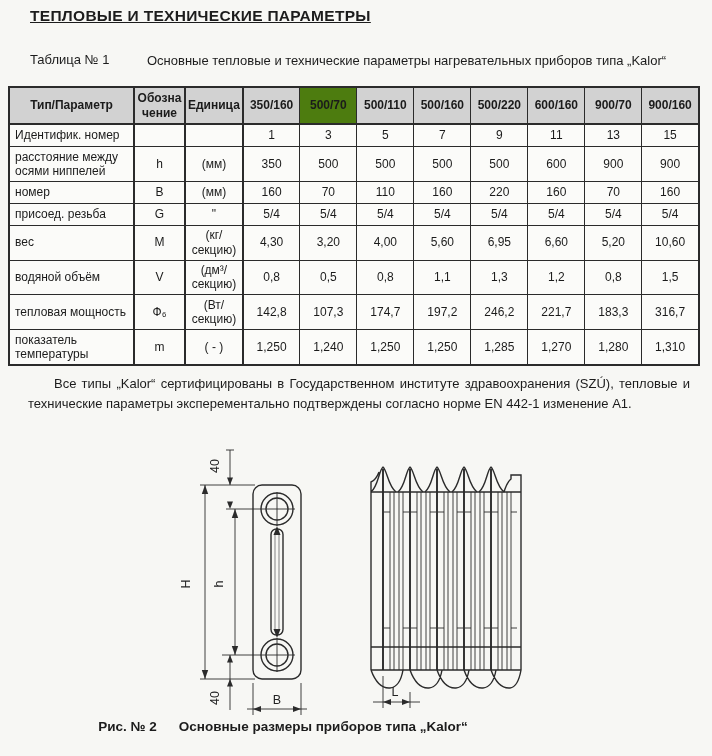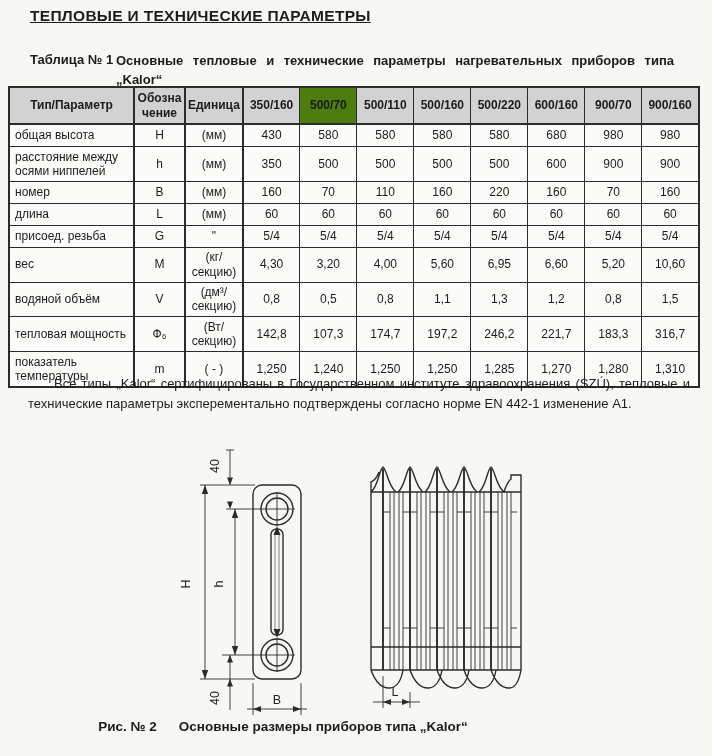--- a/index.html
+++ b/index.html
@@ -7,21 +7,21 @@
     width:712px;height:756px;position:relative;
     background:#f7f7f4;color:#1c1c1c;
     font-family:"Liberation Sans","DejaVu Sans",sans-serif;
     overflow:hidden;
   }
   .title{
     position:absolute;left:30px;top:7px;
     font-size:15.5px;font-weight:bold;letter-spacing:.3px;
     text-decoration:underline;
   }
-  .tcap{position:absolute;left:30px;top:52px;display:flex;font-size:13px;font-weight:bold;}
+  .tcap{position:absolute;left:30px;top:52px;display:flex;font-size:13px;font-weight:normal;gap:31px;}
   .tcap .lbl{width:86px;flex:none;}
   .tcap .txt{width:558px;text-align:justify;line-height:1.45;}
   table.ptable{
     position:absolute;left:8px;top:86px;
     border-collapse:collapse;table-layout:fixed;
     border:2px solid #2b2b2b;background:#fbfbf9;
   }
   .ptable col.c-param{width:125px}
   .ptable col.c-sym{width:51px}
   .ptable col.c-unit{width:55px}
@@ -90,31 +90,31 @@
         <th style="background: rgb(210, 210, 210);">500/110</th>
         <th style="background: rgb(210, 210, 210);">500/160</th>
         <th style="background: rgb(210, 210, 210);">500/220</th>
         <th style="background: rgb(210, 210, 210);">600/160</th>
         <th style="background: rgb(210, 210, 210);">900/70</th>
         <th style="background: rgb(210, 210, 210);">900/160</th>
       </tr>
   </thead>
   <tbody id="table-body">
       <tr>
-        <td class="param">общая высота</td>
-        <td class="sym">H</td>
-        <td class="unit">(мм)</td>
-        <td class="val">430</td>
-        <td class="val">580</td>
-        <td class="val">580</td>
-        <td class="val">580</td>
-        <td class="val">580</td>
-        <td class="val">680</td>
-        <td class="val">980</td>
-        <td class="val">980</td>
+        <td class="param">Идентифик. номер</td>
+        <td class="sym"></td>
+        <td class="unit"></td>
+        <td class="val">1</td>
+        <td class="val">3</td>
+        <td class="val">5</td>
+        <td class="val">7</td>
+        <td class="val">9</td>
+        <td class="val">11</td>
+        <td class="val">13</td>
+        <td class="val">15</td>
       </tr>
       <tr>
         <td class="param">расстояние между осями ниппелей</td>
         <td class="sym">h</td>
         <td class="unit">(мм)</td>
         <td class="val">350</td>
         <td class="val">500</td>
         <td class="val">500</td>
         <td class="val">500</td>
         <td class="val">500</td>
@@ -127,33 +127,20 @@
         <td class="sym">B</td>
         <td class="unit">(мм)</td>
         <td class="val">160</td>
         <td class="val">70</td>
         <td class="val">110</td>
         <td class="val">160</td>
         <td class="val">220</td>
         <td class="val">160</td>
         <td class="val">70</td>
         <td class="val">160</td>
-      </tr>
-      <tr>
-        <td class="param">длина</td>
-        <td class="sym">L</td>
-        <td class="unit">(мм)</td>
-        <td class="val">60</td>
-        <td class="val">60</td>
-        <td class="val">60</td>
-        <td class="val">60</td>
-        <td class="val">60</td>
-        <td class="val">60</td>
-        <td class="val">60</td>
-        <td class="val">60</td>
       </tr>
       <tr>
         <td class="param">присоед. резьба</td>
         <td class="sym">G</td>
         <td class="unit">"</td>
         <td class="val">5/4</td>
         <td class="val">5/4</td>
         <td class="val">5/4</td>
         <td class="val">5/4</td>
         <td class="val">5/4</td>

